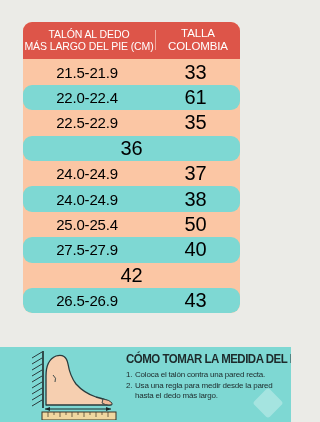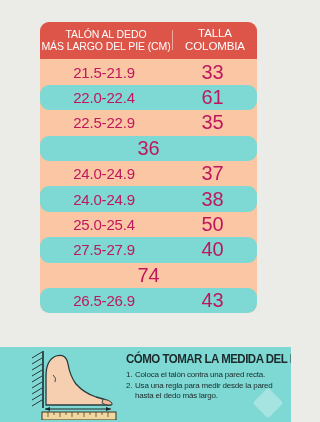--- a/index.html
+++ b/index.html
@@ -11,21 +11,21 @@
     height: 422px;
     background: #ebebe7;
     font-family: "Liberation Sans", sans-serif;
     overflow: hidden;
     position: relative;
   }
 
   
   #chart-card {
     position: absolute;
-    left: 40px;
+    left: 23px;
     top: 22px;
     width: 217px;
     border-radius: 9px;
     overflow: hidden;
     background: #fbc6a4;
   }
 
   #chart-header {
     background: #dd5549;
     color: #ffffff;
@@ -58,21 +58,21 @@
     background: #f0a79c;
     margin: 3px 0;
     flex: 0 0 1px;
   }
   .hdr-line { display: block; white-space: nowrap; }
 
   .chart-row {
     display: flex;
     align-items: center;
     height: 25.4px;
-    color: #be185d;
+    color: #000000;
   }
   .chart-row.peach { background: #fbc6a4; }
   .chart-row.teal  { background: #7ed8d3; border-radius: 9px; }
 
   .cell-range {
     width: 128px;
     text-align: center;
     font-size: 15px;
     letter-spacing: -0.2px;
   }
@@ -181,21 +181,21 @@
     </div>
     <div class="chart-row peach">
       <span class="cell-range">25.0-25.4</span>
       <span class="cell-size">50</span>
     </div>
     <div class="chart-row teal">
       <span class="cell-range">27.5-27.9</span>
       <span class="cell-size">40</span>
     </div>
     <div class="chart-row peach">
-      <span class="cell-size">74</span>
+      <span class="cell-size">42</span>
     </div>
     <div class="chart-row teal">
       <span class="cell-range">26.5-26.9</span>
       <span class="cell-size">43</span>
     </div>
   </div>
 
 </div>
 
 <div id="howto-band">

